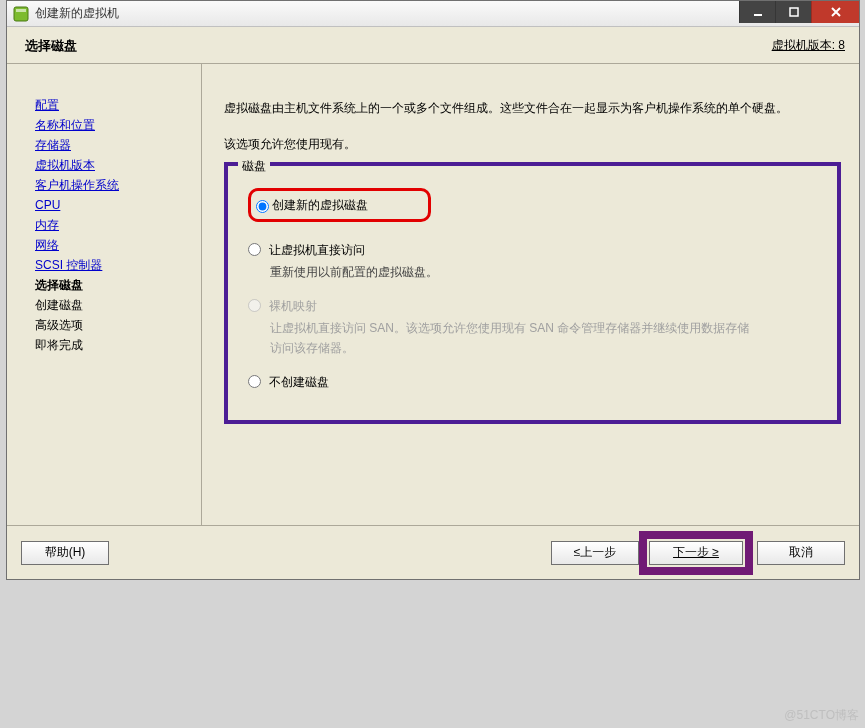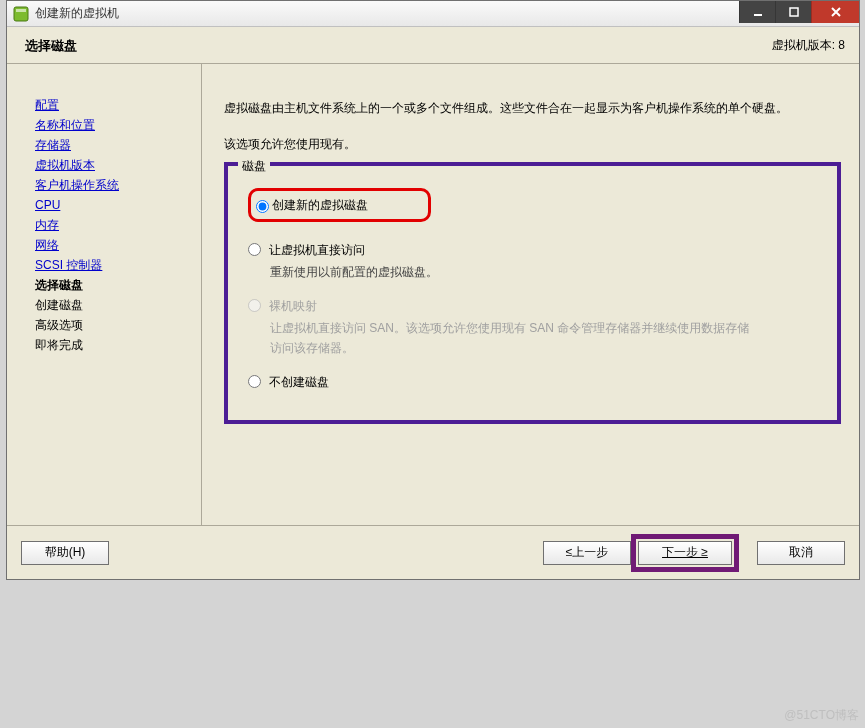--- a/index.html
+++ b/index.html
@@ -59,21 +59,21 @@
 
   .header {
     background:#ece9d8;
     border-bottom:1px solid #aca899;
     padding: 10px 14px 8px 18px;
     display:flex;
     justify-content:space-between;
     align-items:flex-start;
   }
   .header-left { font-weight:bold; font-size:13px; }
-  .header-right { font-size:12px; }
+  .header-right { font-size:12px;text-decoration:underline; }
 
   .body {
     flex:1;
     display:flex;
     background:#ece9d8;
     padding:0;
   }
   .sidebar {
     width:195px;
     background:#ece9d8;
@@ -154,26 +154,26 @@
     border:1px solid #707070;
     background:linear-gradient(#fff,#e8e8e8);
     min-width:88px;
     height:24px;
     font-size:12px;
     display:inline-flex;
     align-items:center;
     justify-content:center;
     padding:0 14px;
     cursor:pointer;
-    margin-left:18px;
+    margin-left:4px;
   }
   .footer-left .btn { margin-left:0; }
   .footer-right { display:flex; align-items:center; }
   .next-wrap {
-    border:5px solid #701a75;
+    border:8px solid #701a75;
     padding:2px;
     display:inline-flex;
   }
   .next-wrap .btn { margin-left:0; min-width:94px; text-decoration:underline; text-decoration-color:#000; }
 
   .watermark {
     position:absolute;
     right:6px;
     bottom:4px;
     color:#bfbfbf;

